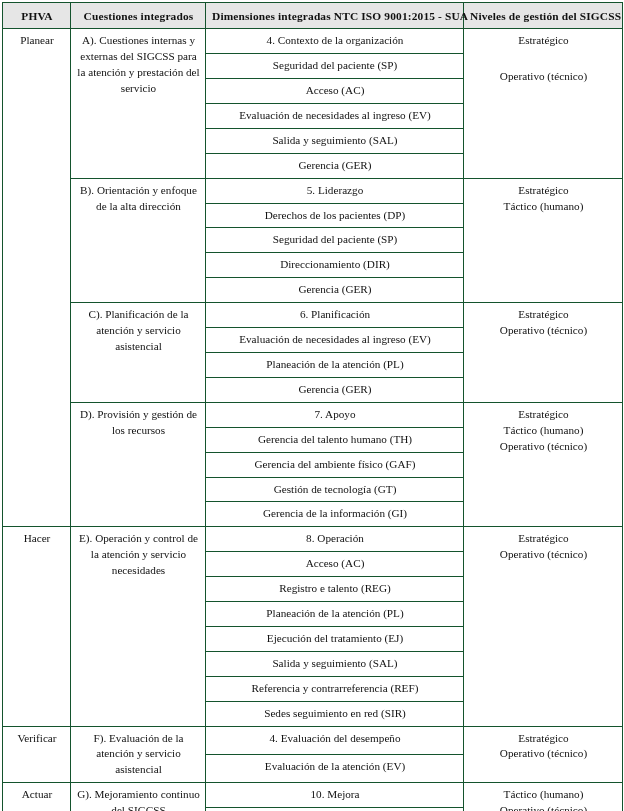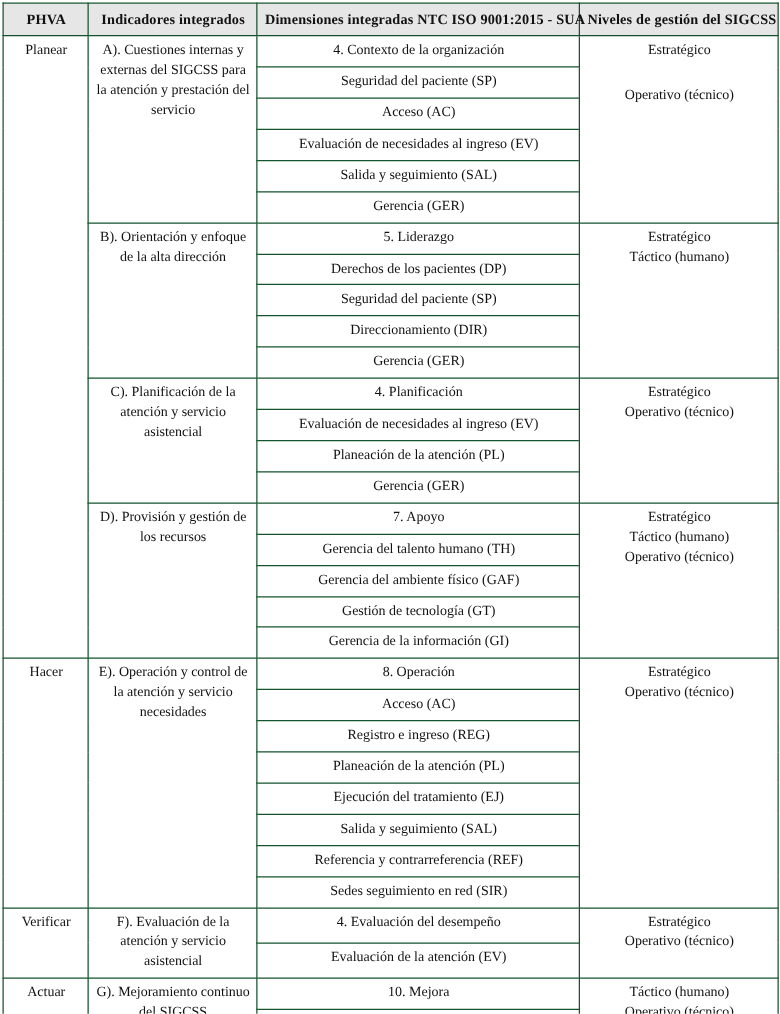--- a/index.html
+++ b/index.html
@@ -71,21 +71,21 @@
   <table class="matrix">
     <colgroup>
       <col class="c1">
         <col class="c2">
         <col class="c3">
         <col class="c4">
     </colgroup>
     <thead>
       <tr>
         <th>PHVA</th>
-        <th>Indicadores integrados</th>
+        <th>Cuestiones integrados</th>
         <th>Dimensiones integradas NTC ISO 9001:2015 - SUA</th>
         <th>Niveles de gestión del SIGCSS</th>
       </tr>
     </thead>
     <tbody id="matrix-body">
         <tr>
           <td class="phva-cell" rowspan="20">Planear</td>
           <td class="ind-cell" rowspan="6">A). Cuestiones internas y externas del SIGCSS para la atención y prestación del servicio</td>
           <td class="dim-cell">4. Contexto de la organización</td>
           <td class="levels-cell spaced" rowspan="6">
@@ -123,21 +123,21 @@
           <td class="dim-cell">Seguridad del paciente (SP)</td>
         </tr>
         <tr>
           <td class="dim-cell">Direccionamiento (DIR)</td>
         </tr>
         <tr>
           <td class="dim-cell">Gerencia (GER)</td>
         </tr>
         <tr>
           <td class="ind-cell" rowspan="4">C). Planificación de la atención y servicio asistencial</td>
-          <td class="dim-cell">4. Planificación</td>
+          <td class="dim-cell">6. Planificación</td>
           <td class="levels-cell" rowspan="4">
             <span class="lvl">Estratégico</span>
             <span class="lvl">Operativo (técnico)</span>
           </td>
         </tr>
         <tr>
           <td class="dim-cell">Evaluación de necesidades al ingreso (EV)</td>
         </tr>
         <tr>
           <td class="dim-cell">Planeación de la atención (PL)</td>
@@ -172,21 +172,21 @@
           <td class="dim-cell">8. Operación</td>
           <td class="levels-cell" rowspan="8">
             <span class="lvl">Estratégico</span>
             <span class="lvl">Operativo (técnico)</span>
           </td>
         </tr>
         <tr>
           <td class="dim-cell">Acceso (AC)</td>
         </tr>
         <tr>
-          <td class="dim-cell">Registro e ingreso (REG)</td>
+          <td class="dim-cell">Registro e talento (REG)</td>
         </tr>
         <tr>
           <td class="dim-cell">Planeación de la atención (PL)</td>
         </tr>
         <tr>
           <td class="dim-cell">Ejecución del tratamiento (EJ)</td>
         </tr>
         <tr>
           <td class="dim-cell">Salida y seguimiento (SAL)</td>
         </tr>

